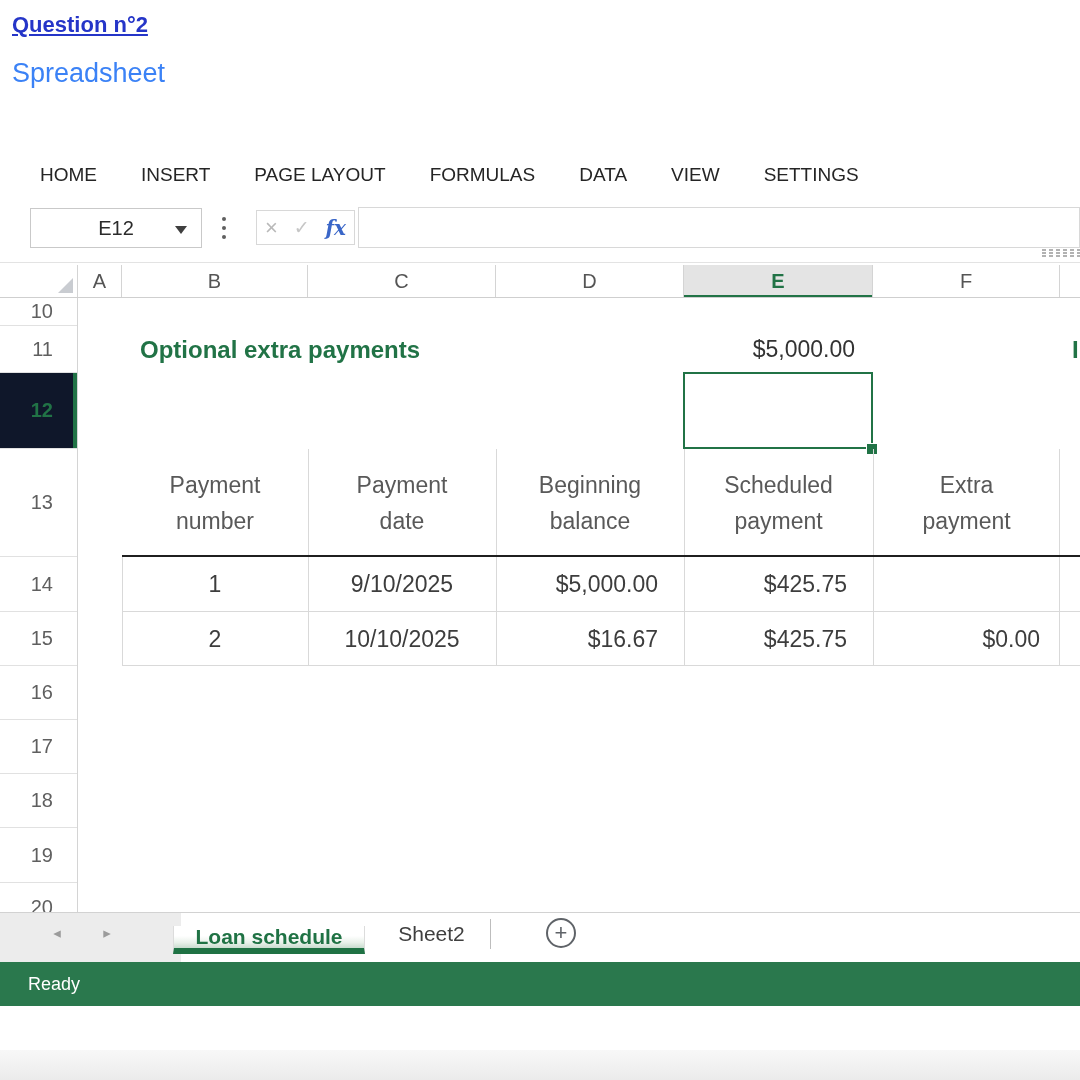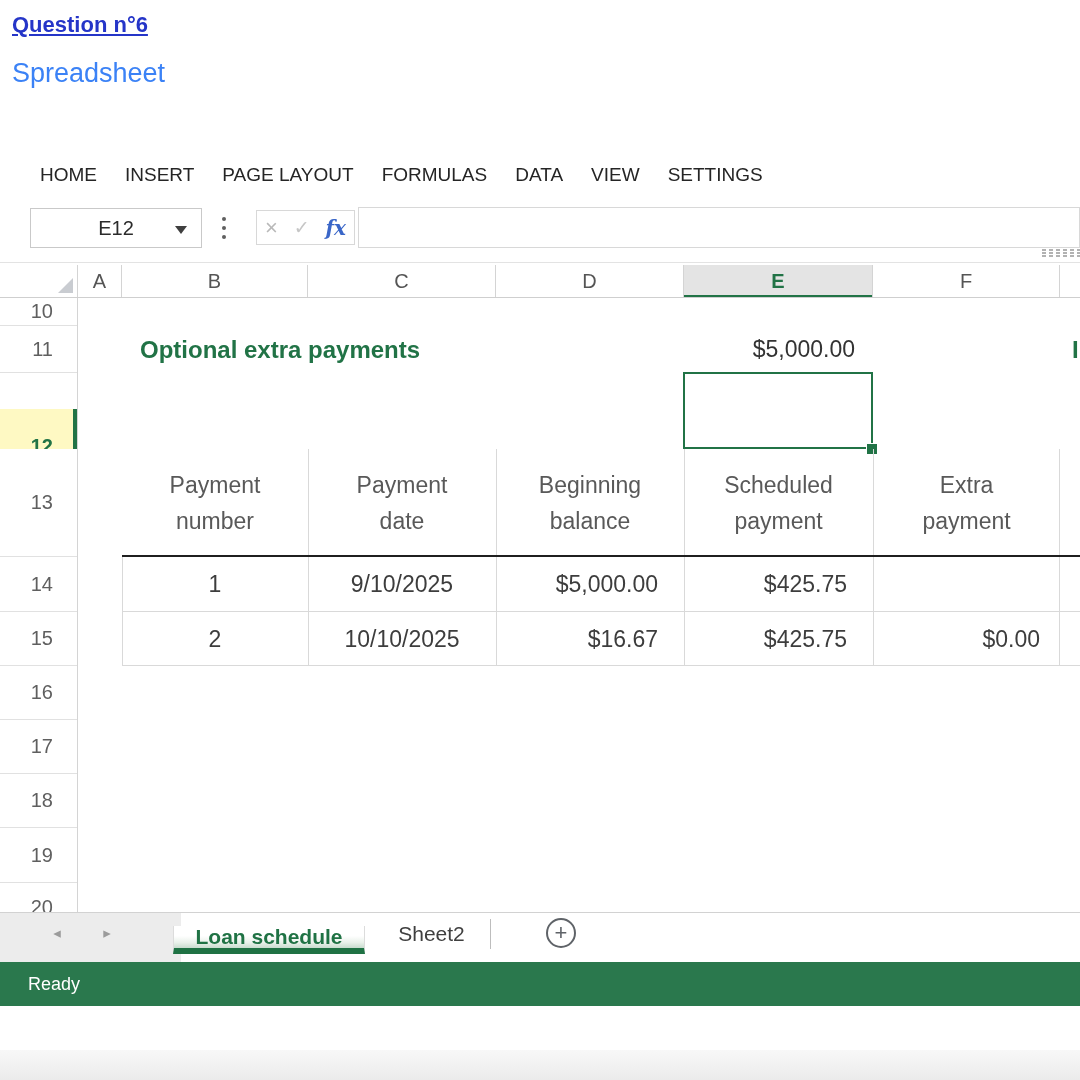--- a/index.html
+++ b/index.html
@@ -5,21 +5,21 @@
   html,body{margin:0;padding:0;background:#fff;}
   .stage{position:relative;width:1080px;height:1080px;background:#fff;overflow:hidden;
          font-family:"Liberation Sans",sans-serif;}
 
   
   .qlink{position:absolute;left:12px;top:12px;font-size:22px;font-weight:bold;
          color:#2535c8;text-decoration:underline;cursor:pointer;}
   .subtitle{position:absolute;left:12px;top:58px;font-size:27px;color:#3b82f6;}
 
   
-  .menu{position:absolute;left:40px;top:164px;display:flex;gap:28px;font-size:19px;color:#252525;}
+  .menu{position:absolute;left:40px;top:164px;display:flex;gap:44px;font-size:19px;color:#252525;}
   .menu span{white-space:nowrap;cursor:pointer;}
 
   
   .namebox{position:absolute;left:30px;top:208px;width:172px;height:40px;border:1px solid #c9c9c9;
            box-sizing:border-box;display:flex;align-items:center;justify-content:center;
            font-size:20px;color:#2b2b2b;background:#fff;}
   .namebox .caret{position:absolute;right:14px;top:17px;width:0;height:0;
            border-left:6px solid transparent;border-right:6px solid transparent;
            border-top:8px solid #3f3f3f;}
   .kebab{position:absolute;left:222px;top:217px;display:flex;flex-direction:column;gap:5px;cursor:pointer;}
@@ -47,21 +47,21 @@
   .corner{position:absolute;left:0;top:265px;width:78px;height:33px;box-sizing:border-box;
           border-right:1px solid #d4d4d4;background:#fff;cursor:pointer;}
   .corner .tri{position:absolute;right:4px;bottom:5px;width:0;height:0;
           border-left:15px solid transparent;border-bottom:15px solid #c9ccd1;}
   .hdrline{position:absolute;left:0;top:297px;width:1080px;height:1px;background:#cfcfcf;}
 
   
   .rowhdr{position:absolute;left:0;width:78px;box-sizing:border-box;background:#fff;
           display:flex;align-items:center;justify-content:flex-end;padding-right:25px;
           font-size:20px;color:#5f5f5f;border-bottom:1px solid #e1e1e1;cursor:pointer;}
-  .rowhdr.sel{background:#fef9c3;color:#217346;font-weight:bold;margin-top:36px;}
+  .rowhdr.sel{background:#0f172a;color:#217346;font-weight:bold;}
   .rowaccent{position:absolute;right:0;top:0;bottom:0;width:5px;background:#217346;}
   .rowhdr.clip{align-items:flex-start;overflow:hidden;border-bottom:none;padding-top:13px;}
   .rhline{position:absolute;left:77px;top:298px;width:1px;height:614px;background:#d4d4d4;}
 
   
   .cell{position:absolute;display:flex;align-items:center;box-sizing:border-box;
         font-size:23px;color:#3d3d3d;cursor:cell;}
   .c-center{justify-content:center;}
   .c-right{justify-content:flex-end;}
   .section-label{left:122px;top:326px;width:440px;height:47px;padding-left:18px;
@@ -106,21 +106,21 @@
           display:flex;align-items:center;padding-left:28px;box-sizing:border-box;
           color:#fff;font-size:18px;}
   .bottomstrip{position:absolute;left:0;top:1050px;width:1080px;height:30px;
           background:linear-gradient(180deg,#f8f8f8,#ebebeb);}
 </style>
 </head>
 <body>
 
 <div class="stage">
 
-  <a class="qlink">Question n°6</a>
+  <a class="qlink">Question n°2</a>
   <div class="subtitle">Spreadsheet</div>
 
   <nav class="menu">
     <span>HOME</span>
     <span>INSERT</span>
     <span>PAGE LAYOUT</span>
     <span>FORMULAS</span>
     <span>DATA</span>
     <span>VIEW</span>
     <span>SETTINGS</span>

